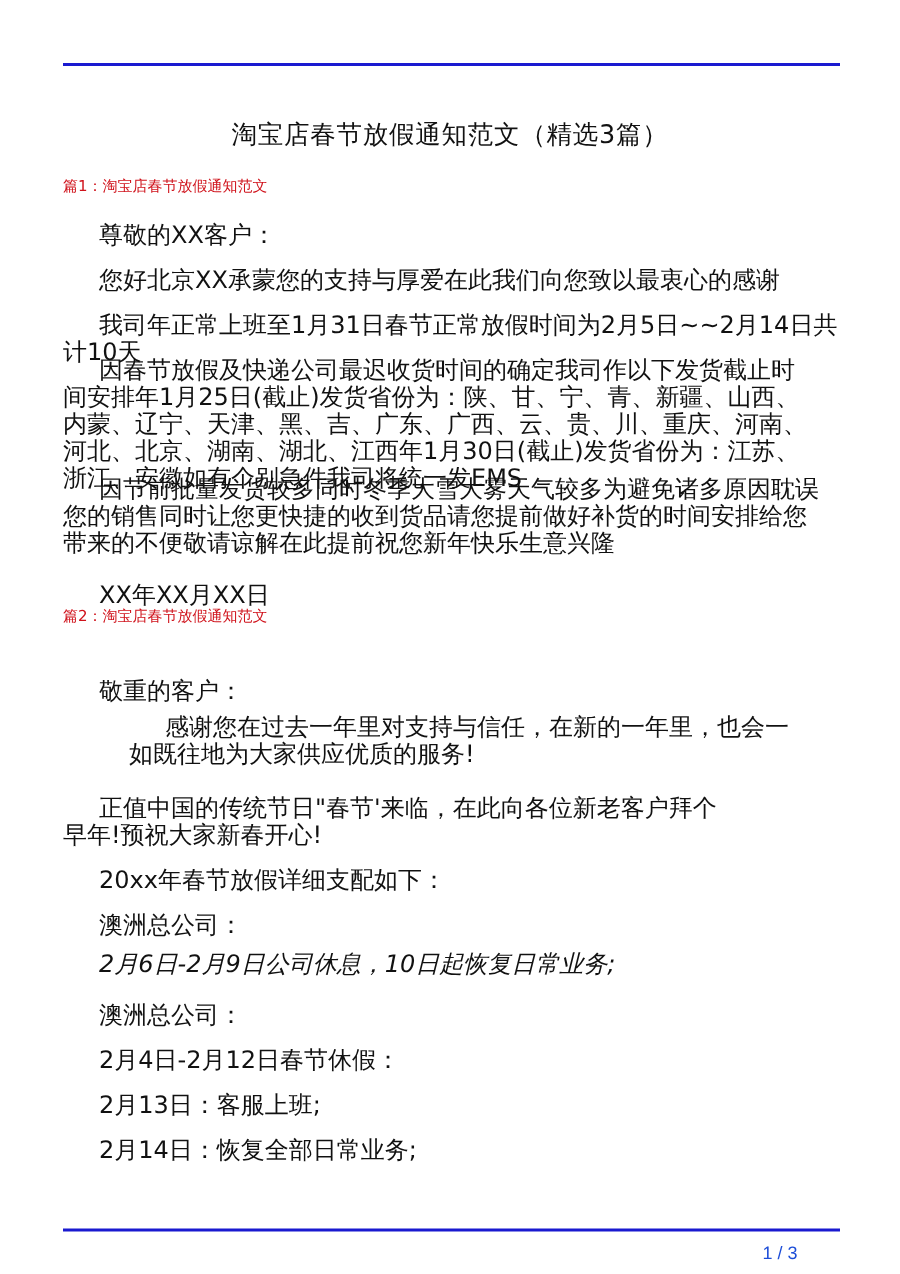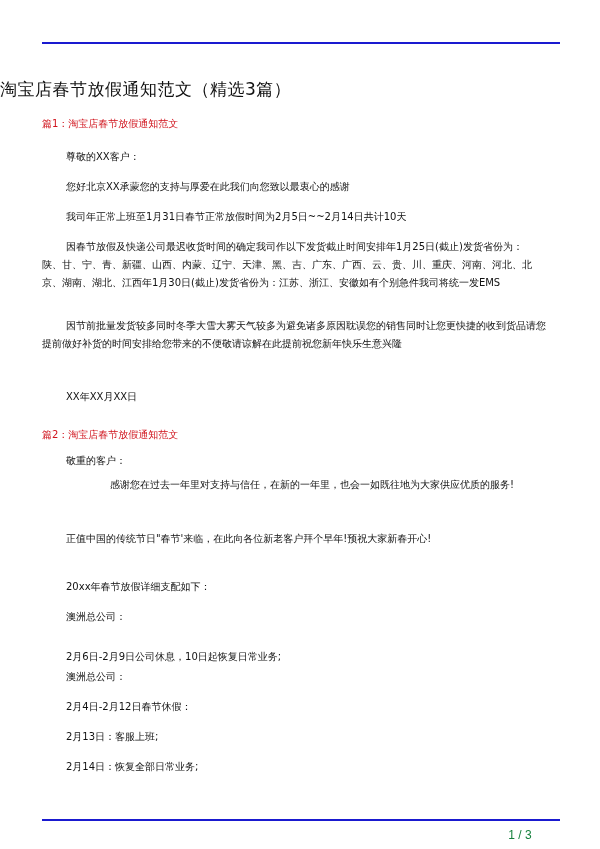--- a/index.html
+++ b/index.html
@@ -2,50 +2,50 @@
 <html><head>
 <meta charset="utf-8">
 <style>
   html, body { margin: 0; padding: 0; background: #ffffff; }
   body { width: 600px; height: 849px; position: relative; overflow: hidden;
          font-family: "DejaVu Sans", "Liberation Sans", sans-serif; color: #111; }
   .rule { position: absolute; left: 42px; width: 518px; height: 2px; background: #1a1ad0; }
   .rule.top { top: 42px; }
   .rule.bottom { top: 819px; }
   .page-num { position: absolute; top: 828px; left: 505px; width: 30px; text-align: center;
-              font-family: "Liberation Sans", sans-serif; font-size: 12px; color: #15803d; }
-  .title { position: absolute; top: 78px; left: 0; width: 600px; text-align: left;
+              font-family: "Liberation Sans", sans-serif; font-size: 12px; color: #1d4ed8; }
+  .title { position: absolute; top: 78px; left: 0; width: 600px; text-align: center;
            font-size: 17px; color: #111; letter-spacing: 0.5px; }
   .section-heading { position: absolute; left: 42px; font-size: 10px; color: #d0121b; }
-  .para { position: absolute; left: 42px; width: 518px; font-size: 10px; line-height: 18px; color: #111; }
+  .para { position: absolute; left: 42px; width: 518px; font-size: 16px; line-height: 18px; color: #111; }
   .indent { text-indent: 24px; }
 </style>
 </head>
 <body>
 
 <div class="rule top"></div>
 
 <div class="title">淘宝店春节放假通知范文（精选3篇）</div>
 
 <div class="section-heading" style="top:117px;">篇1：淘宝店春节放假通知范文</div>
 
 <div class="para indent" style="top:148px;">尊敬的XX客户：</div>
 <div class="para indent" style="top:178px;">您好北京XX承蒙您的支持与厚爱在此我们向您致以最衷心的感谢</div>
 <div class="para indent" style="top:208px;">我司年正常上班至1月31日春节正常放假时间为2月5日~~2月14日共计10天</div>
 <div class="para indent" style="top:238px; width:500px;">因春节放假及快递公司最迟收货时间的确定我司作以下发货截止时间安排年1月25日(截止)发货省份为：陕、甘、宁、青、新疆、山西、内蒙、辽宁、天津、黑、吉、广东、广西、云、贵、川、重庆、河南、河北、北京、湖南、湖北、江西年1月30日(截止)发货省份为：江苏、浙江、安徽如有个别急件我司将统一发EMS</div>
 <div class="para indent" style="top:317px; width:510px;">因节前批量发货较多同时冬季大雪大雾天气较多为避免诸多原因耽误您的销售同时让您更快捷的收到货品请您提前做好补货的时间安排给您带来的不便敬请谅解在此提前祝您新年快乐生意兴隆</div>
 <div class="para indent" style="top:388px;">XX年XX月XX日</div>
 
-<div class="section-heading" style="top:428px;">篇2：淘宝店春节放假通知范文</div>
+<div class="section-heading" style="top:404px;">篇2：淘宝店春节放假通知范文</div>
 
 <div class="para indent" style="top:452px;">敬重的客户：</div>
 <div class="para indent" style="top:476px; width:440px;margin-left:44px;">感谢您在过去一年里对支持与信任，在新的一年里，也会一如既往地为大家供应优质的服务!</div>
 <div class="para indent" style="top:530px; width:440px;">正值中国的传统节日"春节'来临，在此向各位新老客户拜个早年!预祝大家新春开心!</div>
 <div class="para indent" style="top:578px;">20xx年春节放假详细支配如下：</div>
 <div class="para indent" style="top:608px;">澳洲总公司：</div>
-<div class="para indent" style="top:648px;">2月6日-2月9日公司休息，10日起恢复日常业务;</div>
+<div class="para indent" style="top:634px;font-style:italic;">2月6日-2月9日公司休息，10日起恢复日常业务;</div>
 <div class="para indent" style="top:668px;">澳洲总公司：</div>
 <div class="para indent" style="top:698px;">2月4日-2月12日春节休假：</div>
 <div class="para indent" style="top:728px;">2月13日：客服上班;</div>
 <div class="para indent" style="top:758px;">2月14日：恢复全部日常业务;</div>
 
 <div class="rule bottom"></div>
 <div class="page-num">1 / 3</div>
 
 </body></html>

